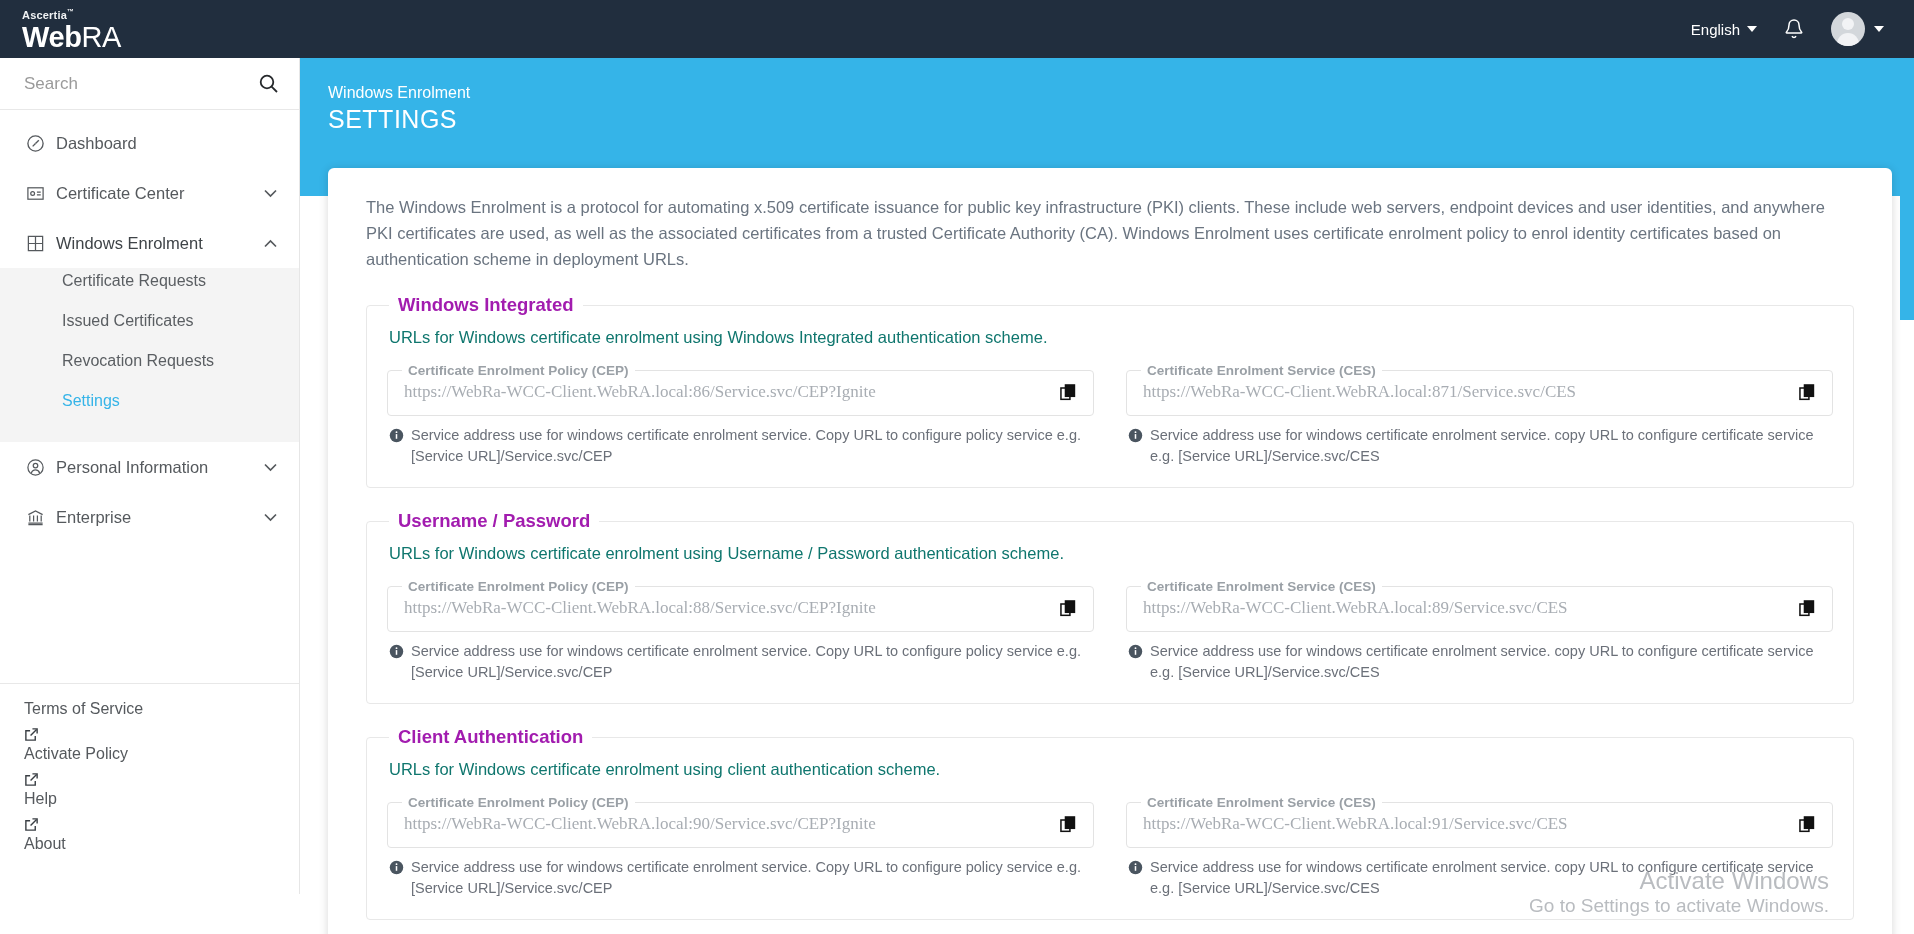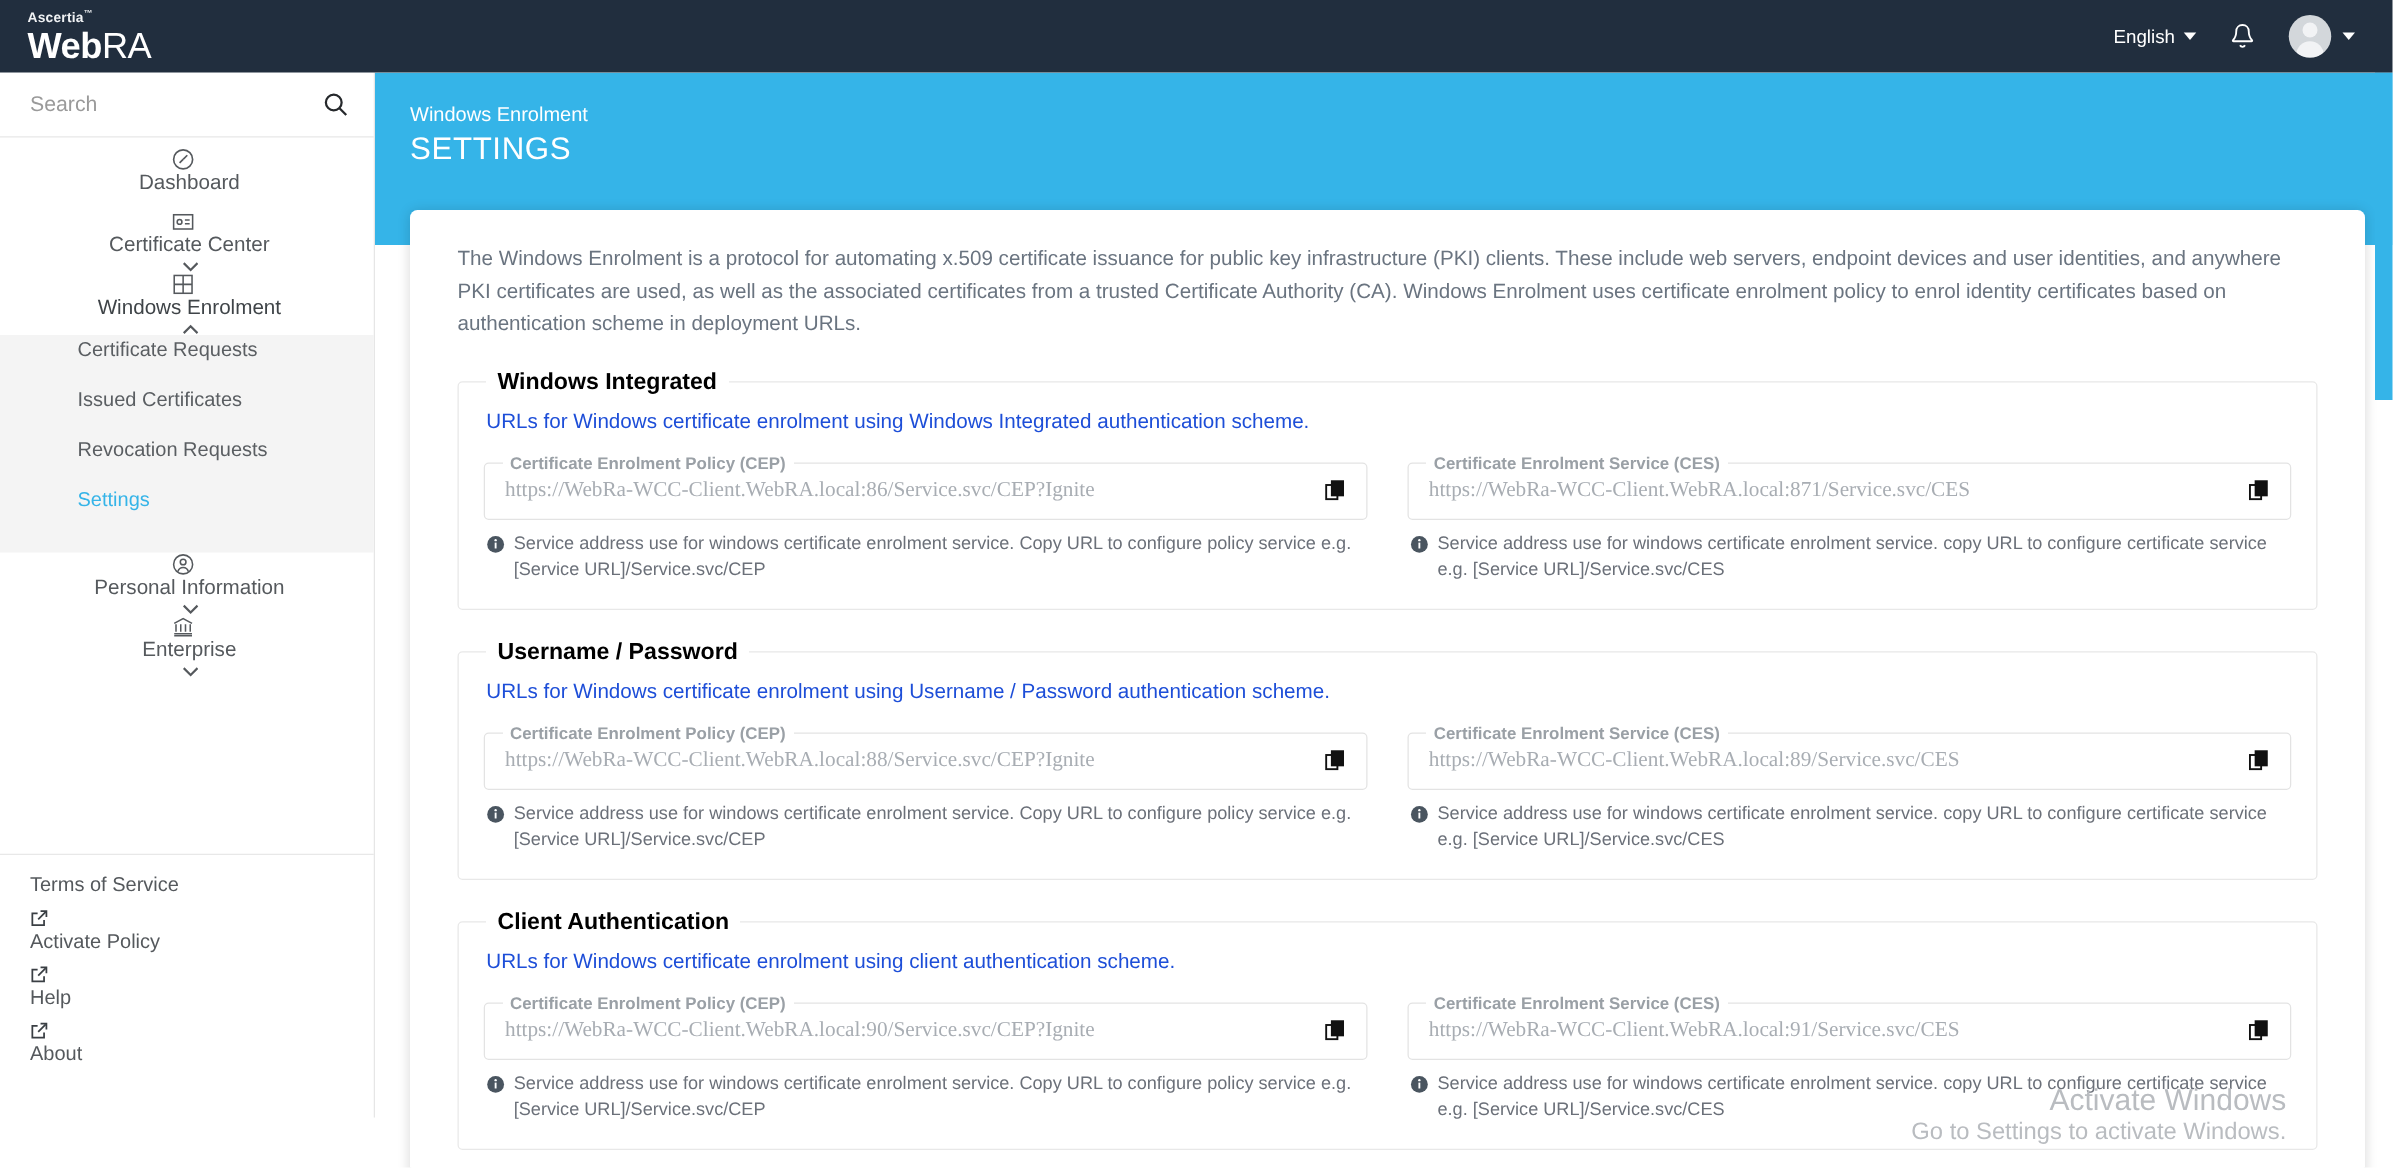--- a/index.html
+++ b/index.html
@@ -76,21 +76,21 @@
     font-size: 17px; color: #555;
     background: transparent;
   }
   .search-input::placeholder { color: #9a9a9a; }
   .search-icon { display: flex; cursor: pointer; }
 
   .nav { padding-top: 8px; }
   .nav-item {
     display: flex; align-items: center;
     height: 50px; padding: 0 22px 0 26px;
-    color: #55595d; font-size: 16.5px; cursor: pointer; flex-direction: column;
+    color: #55595d; font-size: 16.5px; cursor: pointer;
   }
   .nav-item .ic { width: 30px; display: flex; align-items: center; }
   .nav-item .lbl { flex: 1; }
   .nav-item .chev { width: 14px; display: flex; justify-content: flex-end; }
   .nav-item.expanded { color: #3f4448; }
 
   .subnav { background: #f4f4f4; padding: 4px 0 10px; }
   .subnav-item {
     height: 40px; display: flex; align-items: flex-start;
     padding-left: 62px; font-size: 16px; color: #5a5e62; cursor: pointer;
@@ -138,25 +138,25 @@
   }
 
   
   .section {
     border: 1px solid #e8e8e8; border-radius: 4px;
     padding: 6px 20px 20px 20px;
     margin-bottom: 22px;
     position: relative;
   }
   .section > legend {
-    font-size: 18.5px; font-weight: 700; color: #000000;
+    font-size: 18.5px; font-weight: 700; color: #a21caf;
     padding: 0 9px; margin-left: 2px;
   }
   .section-desc {
-    font-size: 16.5px; color: #1d4ed8; margin: 6px 0 16px 2px;
+    font-size: 16.5px; color: #0f766e; margin: 6px 0 16px 2px;
   }
   .fields { display: flex; gap: 32px; }
   .field-col { flex: 1; min-width: 0; }
 
   .input-fieldset {
     border: 1px solid #e3e3e3; border-radius: 4px;
     padding: 2px 10px 9px 10px;
     display: flex; align-items: center;
   }
   .input-fieldset > legend {

